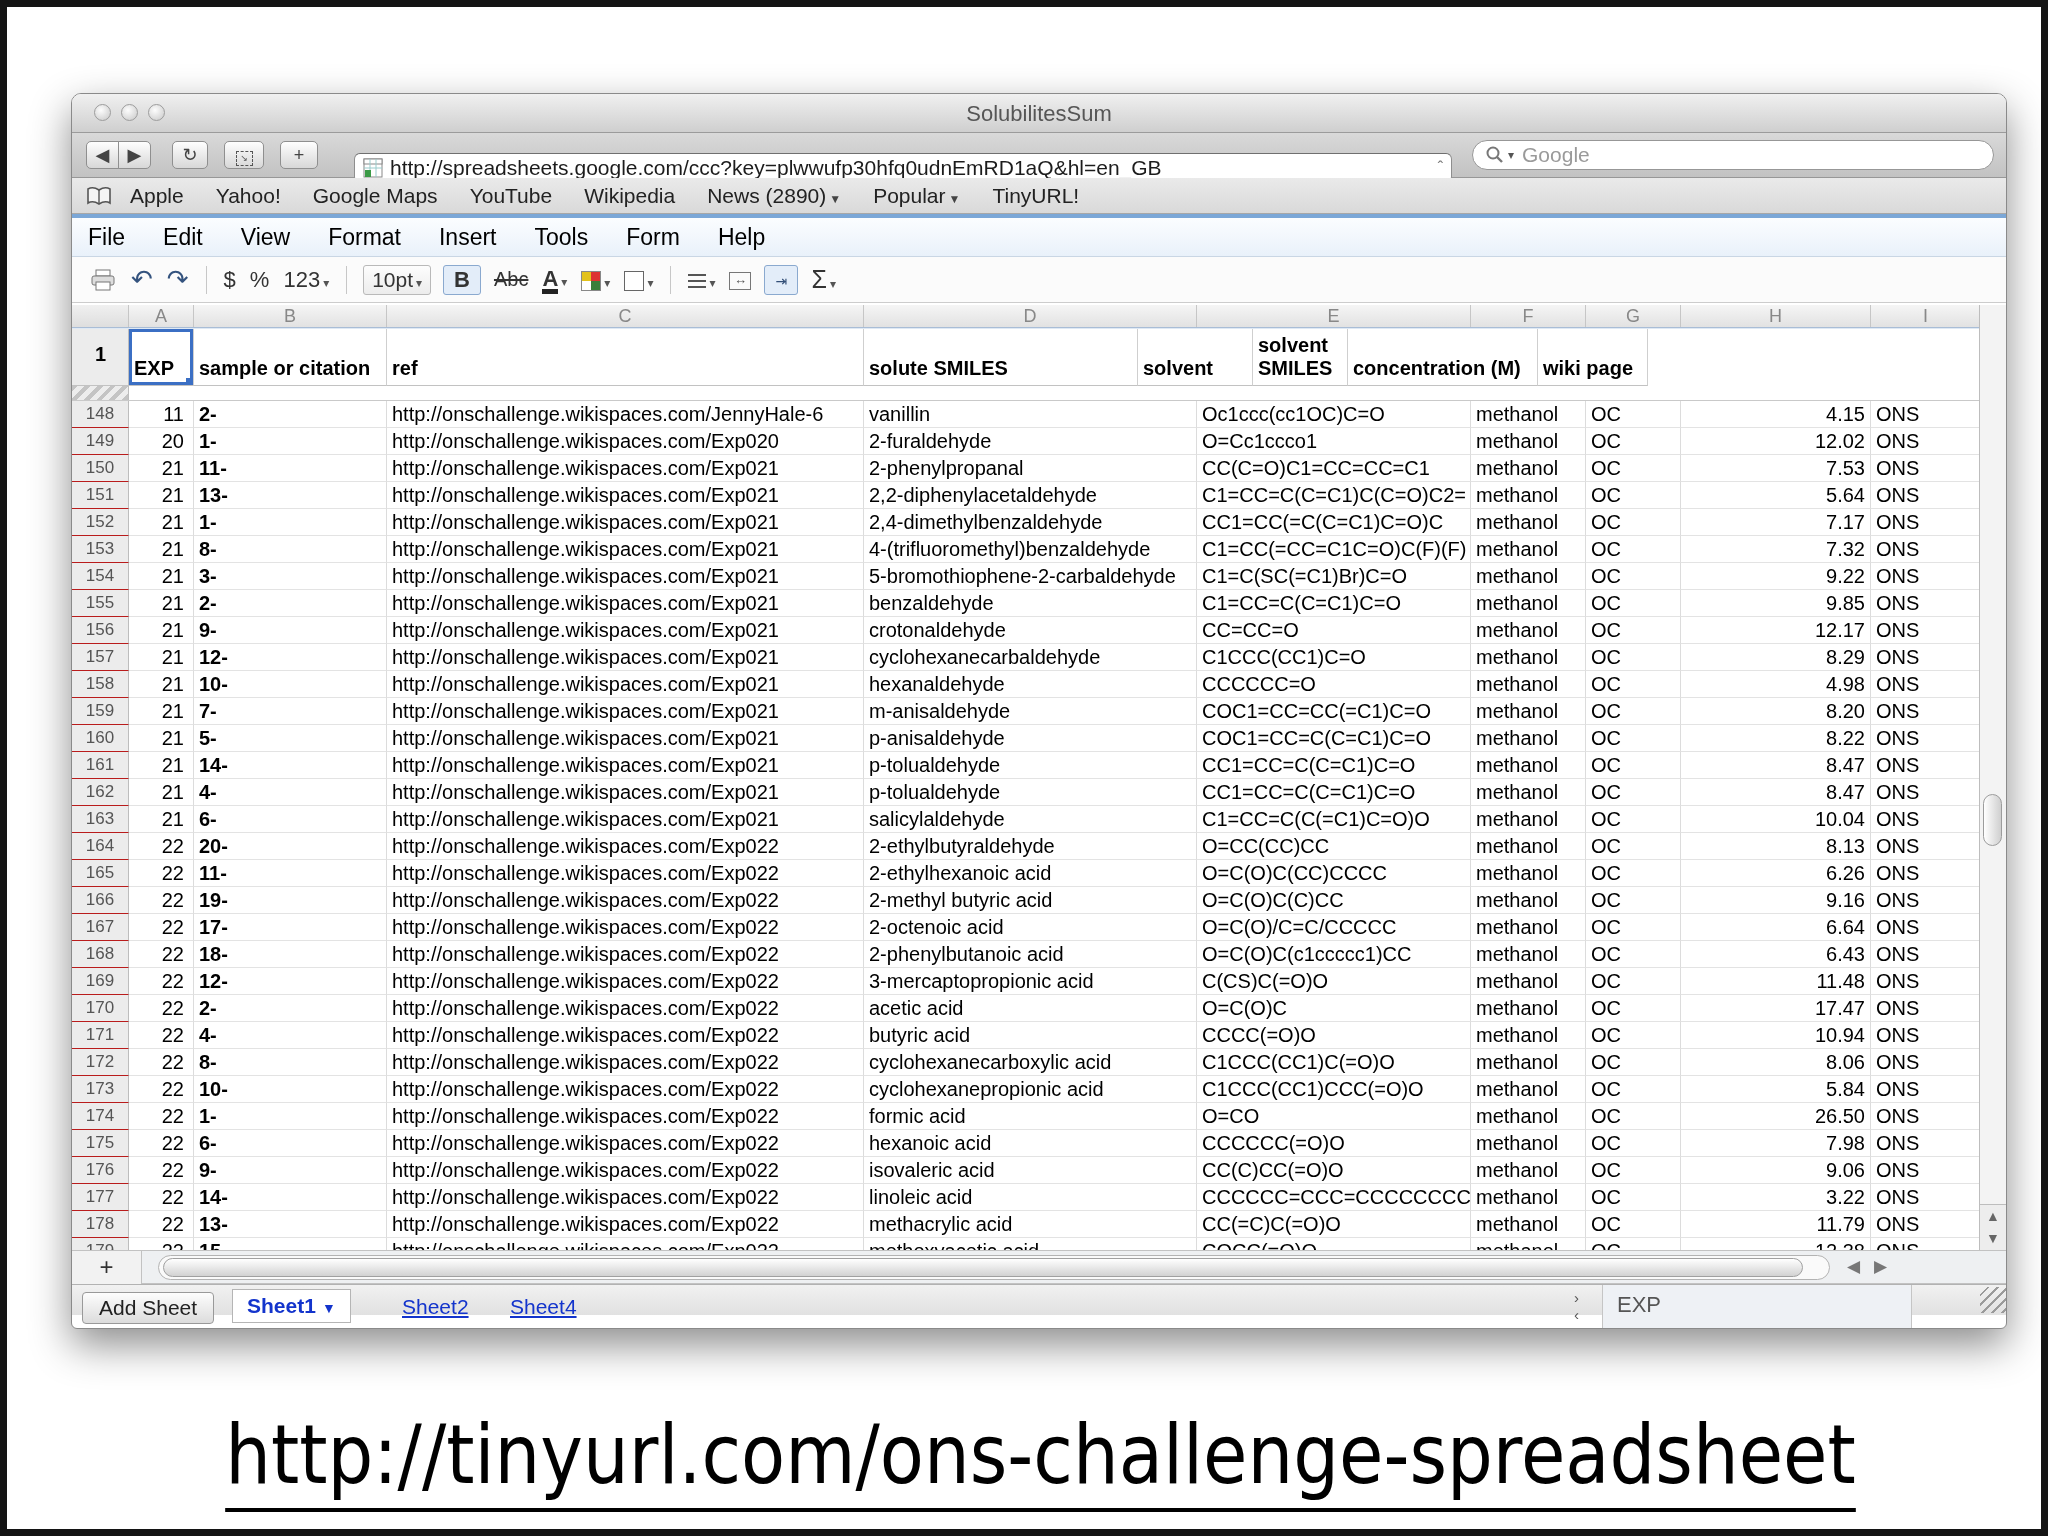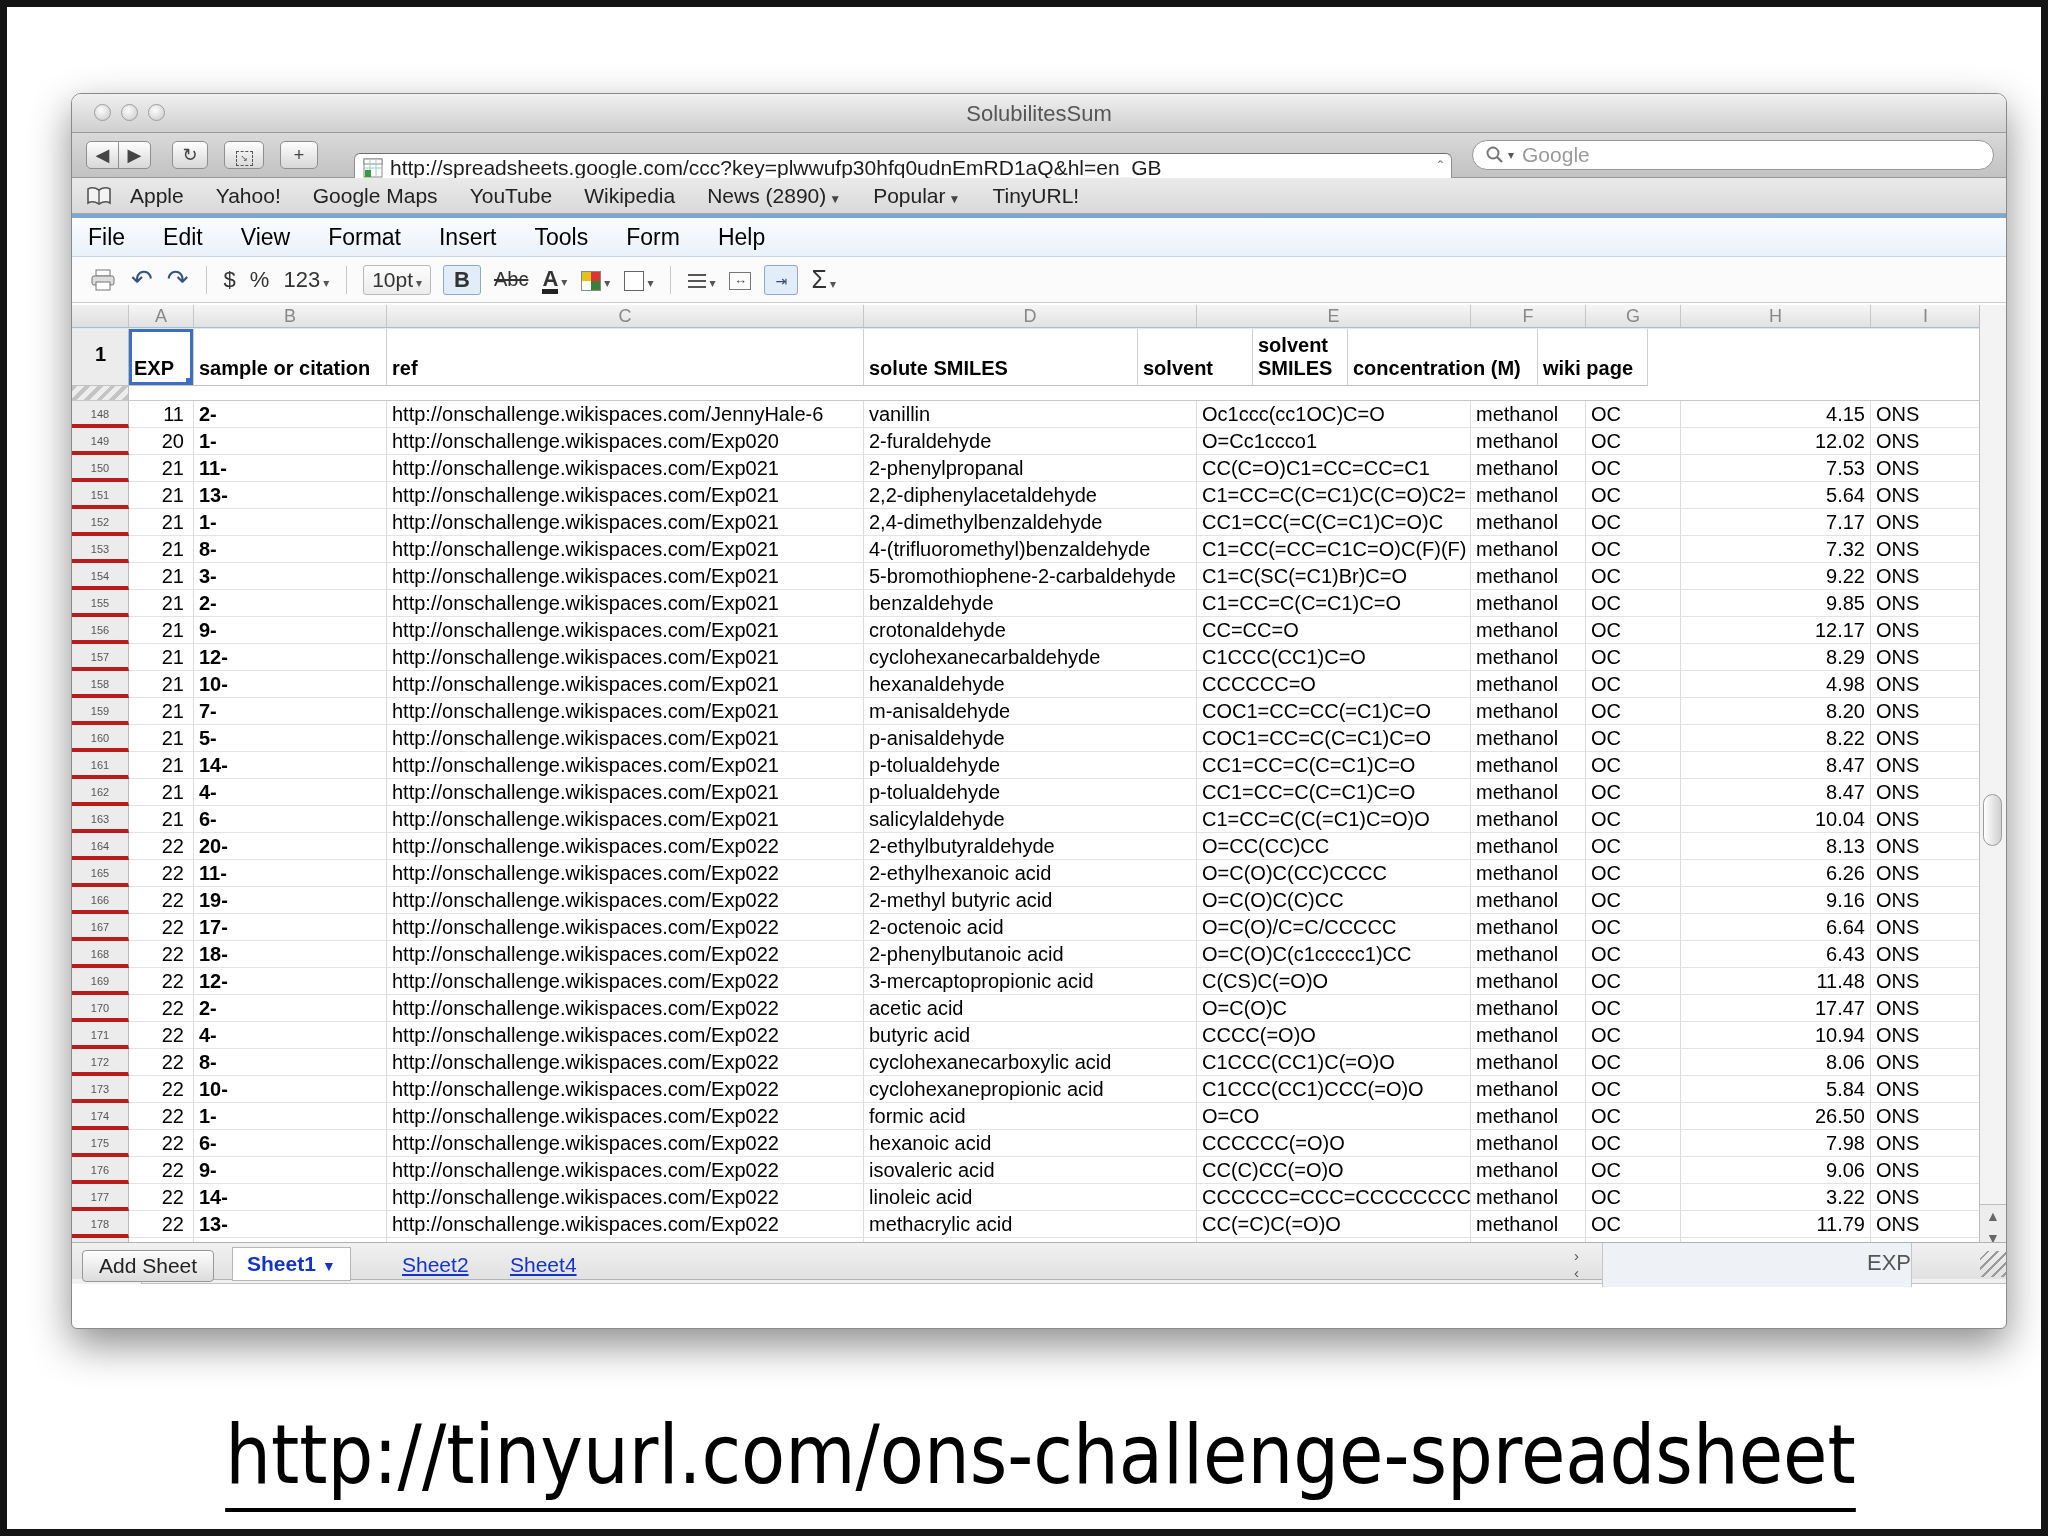--- a/index.html
+++ b/index.html
@@ -79,22 +79,22 @@
   .hnum{background:#ececec;border-right:1px solid #bdbdbd !important;color:#777;font-weight:normal;
         font-size:17px;justify-content:center;align-items:center !important;}
   .selcell{position:relative;box-shadow:inset 0 0 0 3px #3b6fc4;}
   .selhandle{position:absolute;right:-1px;bottom:-1px;width:8px;height:8px;background:#3b6fc4;}
   .gaprow{display:flex;height:15px;background:#fff;border-bottom:1px solid #c9c9c9;box-sizing:border-box;}
   .hatch{width:57px;background:repeating-linear-gradient(135deg,#c4c4c4 0 4px,#ededed 4px 9px);border-right:1px solid #bdbdbd;box-sizing:border-box;}
 
   .srow{display:flex;height:27px;background:#fff;}
   .srow .cell{border-right:1px solid #dcdcdc;border-bottom:1px solid #e3e3e3;box-sizing:border-box;
               font-size:20px;color:#000;line-height:26px;white-space:nowrap;overflow:hidden;padding:0 5px;}
-  .srow .c-num{background:#ececec;border-right:1px solid #bdbdbd;border-bottom:4px solid #b91c1c;
-               color:#555;font-size:11px;text-align:center;padding:0;}
+  .srow .c-num{background:#ececec;border-right:1px solid #bdbdbd;border-bottom:1px solid #b91c1c;
+               color:#555;font-size:17px;text-align:center;padding:0;}
   .srow .c-a{text-align:right;padding-right:9px;}
   .srow .c-b{font-weight:bold;}
   .srow .c-h{text-align:right;}
 
   
   .vscroll{position:absolute;right:0;top:211px;width:27px;height:945px;background:#f3f3f3;
            border-left:1px solid #bdbdbd;box-sizing:border-box;}
   .vthumb{position:absolute;left:3px;top:489px;width:19px;height:52px;border:1px solid #9c9c9c;
           border-radius:10px;background:linear-gradient(90deg,#ffffff,#cfcfcf);box-sizing:border-box;}
   .varrows{position:absolute;left:0;bottom:0;width:100%;height:46px;border-top:1px solid #bdbdbd;
@@ -106,22 +106,22 @@
               border-top:1px solid #c2c2c2;border-bottom:1px solid #c2c2c2;box-sizing:border-box;}
   .addrowbtn{position:absolute;left:0;top:0;width:70px;height:33px;background:#f2f2f2;border-right:1px solid #c2c2c2;
              font-size:24px;color:#333;text-align:center;line-height:31px;box-sizing:border-box;}
   .htrack{position:absolute;left:86px;top:4px;width:1672px;height:25px;border:1px solid #b3b3b3;border-radius:13px;
           background:#fafafa;box-sizing:border-box;}
   .hthumb{position:absolute;left:4px;top:2px;width:1640px;height:19px;border:1px solid #a0a0a0;border-radius:10px;
           background:linear-gradient(#ffffff,#d2d2d2);box-sizing:border-box;}
   .harrows{position:absolute;left:1775px;top:5px;font-size:17px;color:#777;letter-spacing:14px;}
 
   
-  .sheetbar{position:absolute;left:0;top:1148px;width:1936px;height:37px;background:linear-gradient(#f1f1f1,#e1e1e1);
-            border-top:1px solid #b2b2b2;box-sizing:border-box;text-align:right;}
+  .sheetbar{position:absolute;left:0;top:1190px;width:1936px;height:31px;background:linear-gradient(#f1f1f1,#e1e1e1);
+            border-top:1px solid #b2b2b2;box-sizing:border-box;}
   .addsheet{position:absolute;left:10px;top:7px;padding:3px 16px;border:1px solid #999;border-radius:4px;
             background:linear-gradient(#fdfdfd,#dcdcdc);font-size:21px;color:#222;}
   .sheettab{position:absolute;left:160px;top:4px;padding:4px 14px;background:#fff;border:1px solid #b5b5b5;
             font-size:21px;font-weight:bold;color:#1334cc;}
   .sheettab .tabarrow{color:#1334cc;font-size:14px;margin-left:6px;}
   .sheetlink{position:absolute;top:10px;font-size:21px;color:#1334cc;text-decoration:underline;}
   .chev{position:absolute;left:1502px;font-size:15px;color:#555;line-height:14px;}
   .cellrefbox{position:absolute;left:1530px;top:0;width:310px;height:44px;background:#eef1f5;
               border-left:1px solid #c5c5c5;border-right:1px solid #c5c5c5;box-sizing:border-box;
               font-size:22px;color:#555;line-height:40px;padding-left:14px;}

